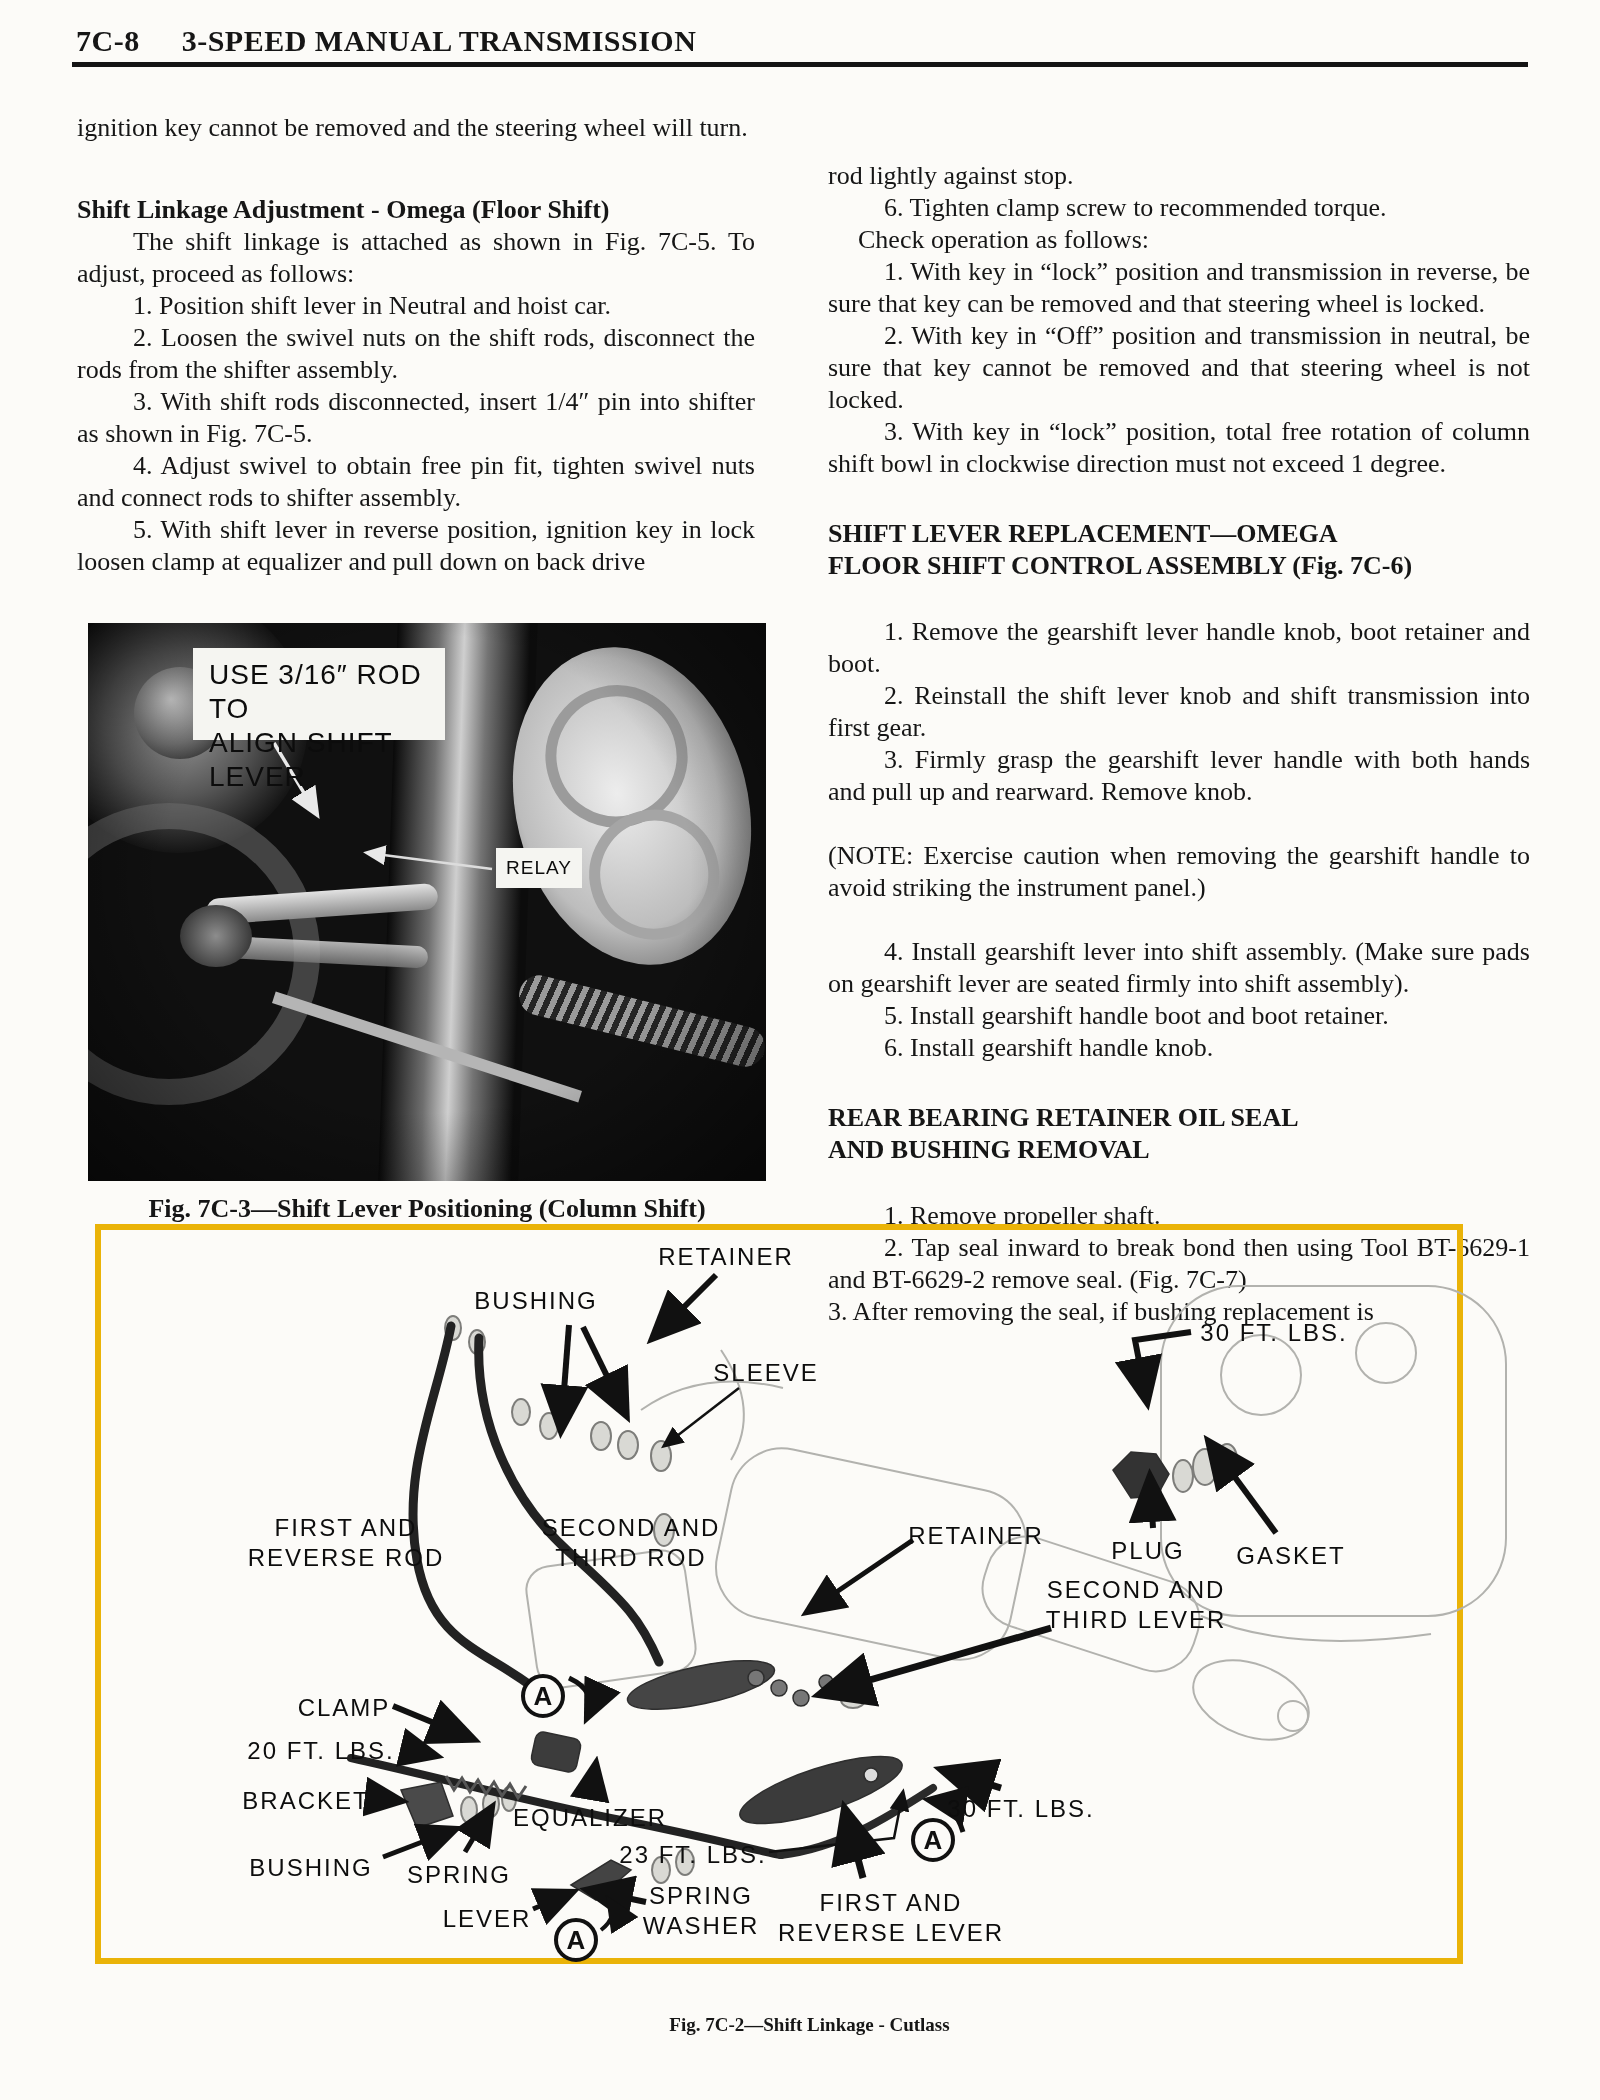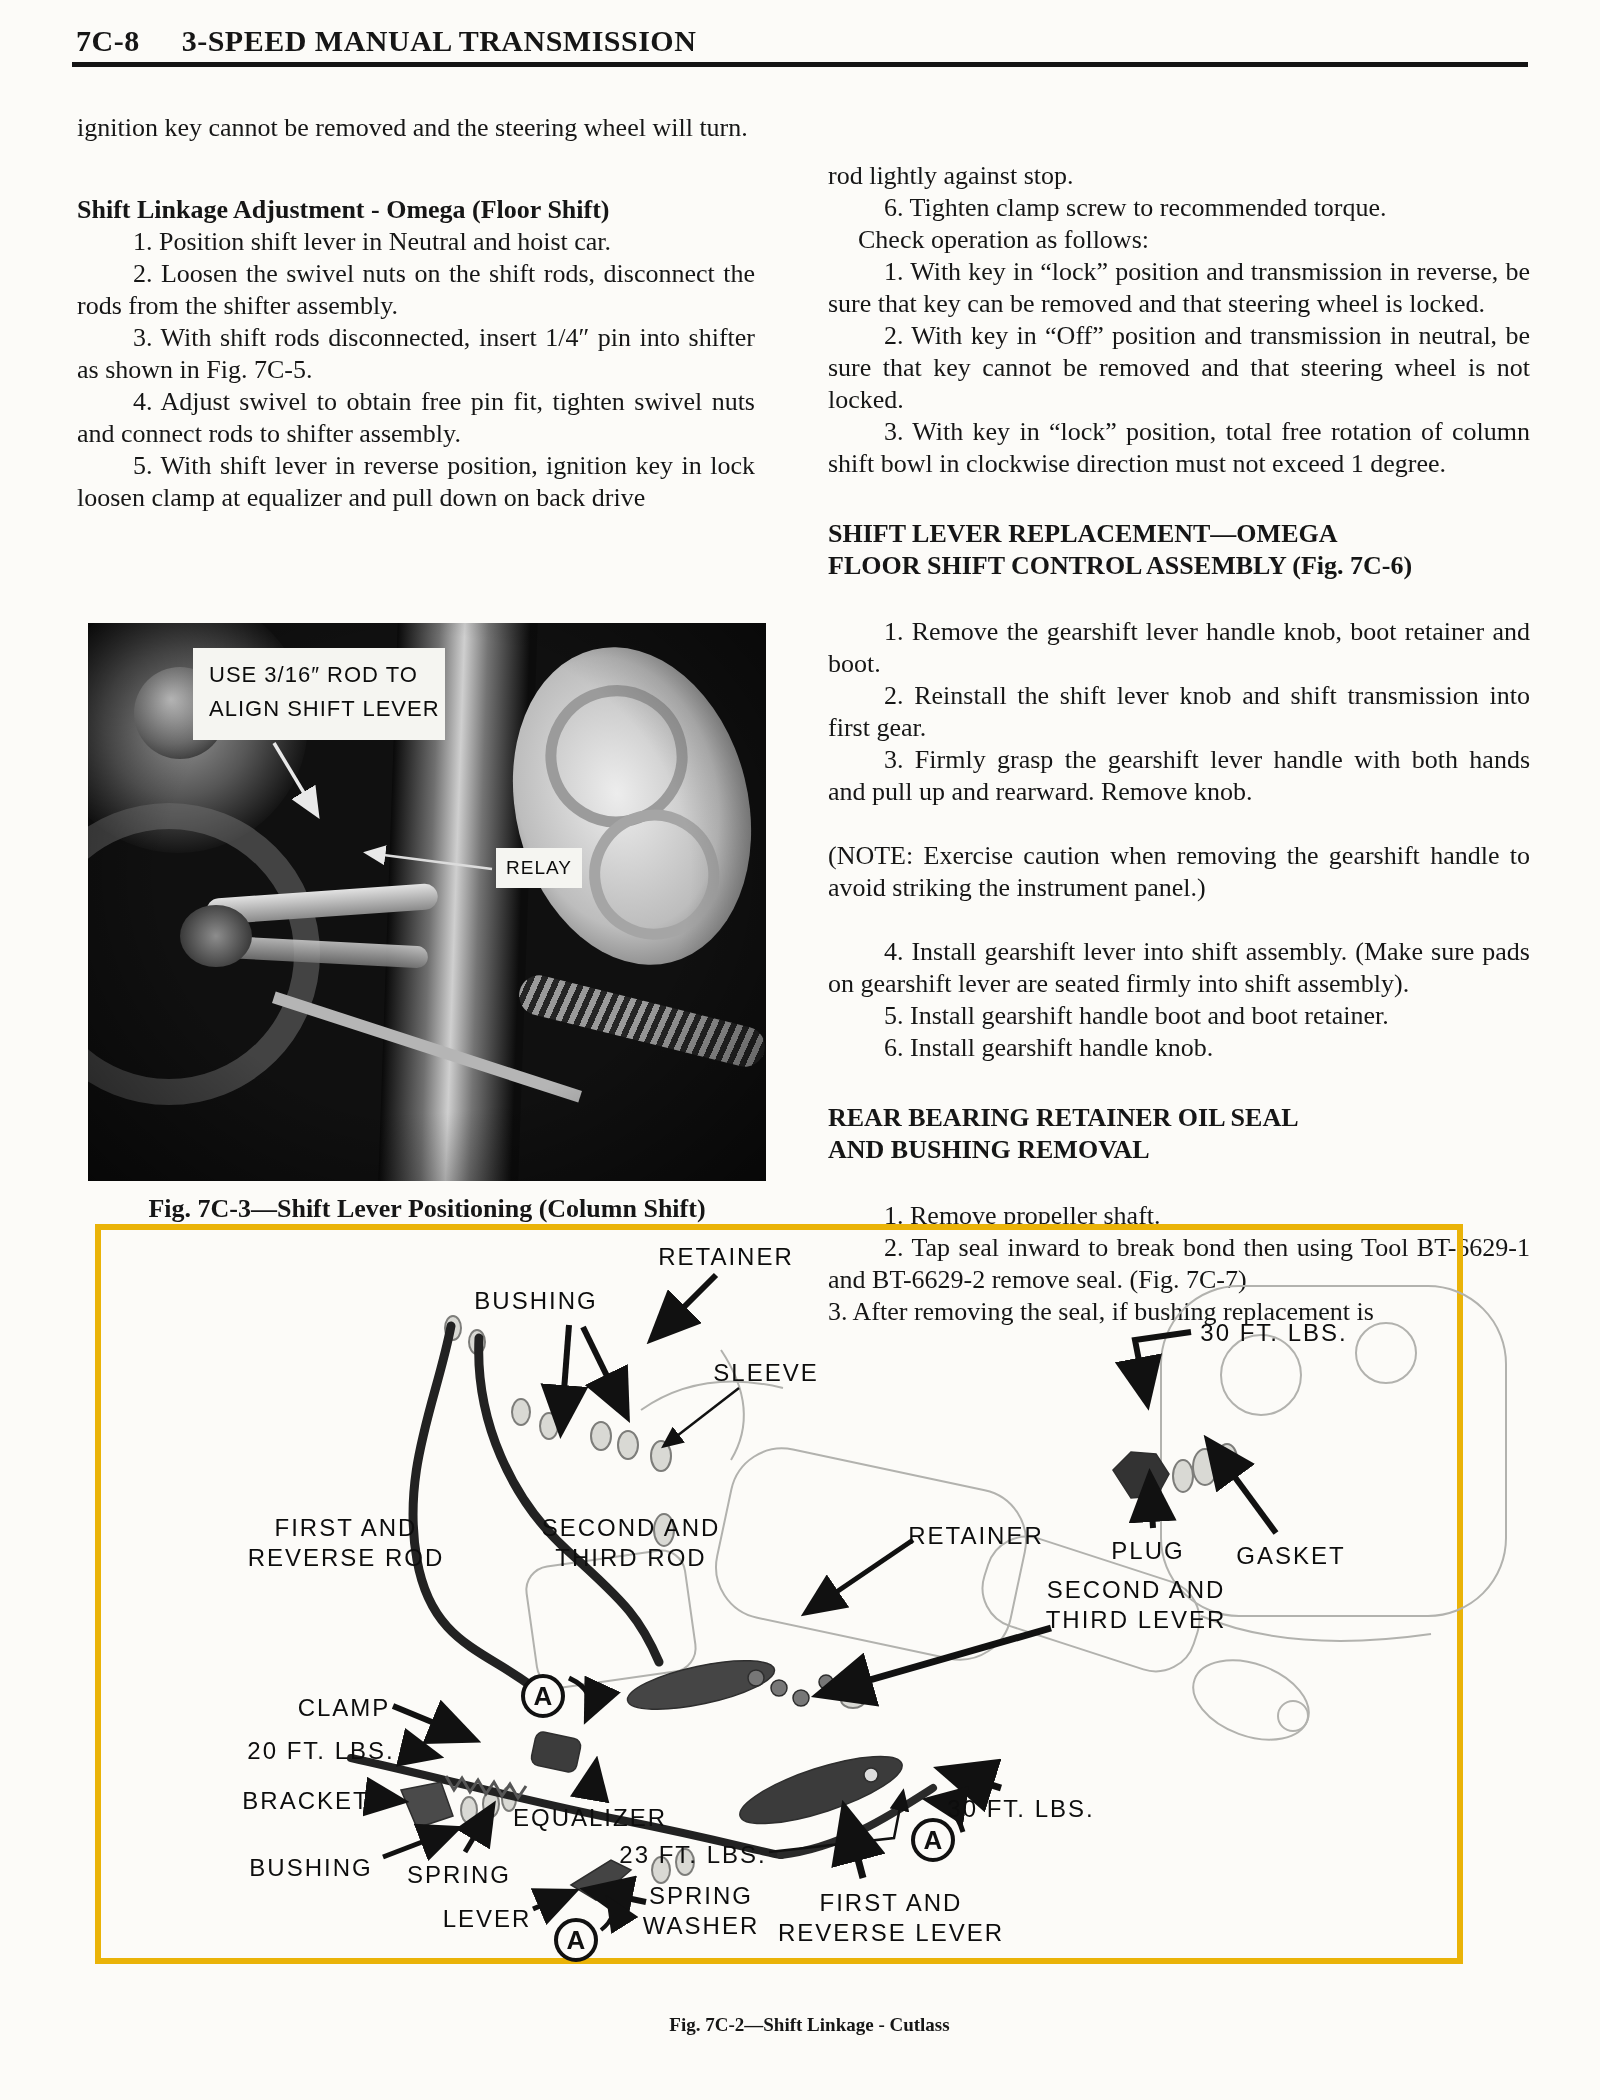--- a/index.html
+++ b/index.html
@@ -39,21 +39,21 @@
      background:linear-gradient(#e2e2e2,#8a8a8a);}
   .ph-arm2{left:128px;top:318px;width:212px;height:22px;border-radius:11px;transform:rotate(3deg);opacity:.85;
      background:linear-gradient(#cfcfcf,#777);}
   .ph-clevis{left:92px;top:282px;width:72px;height:62px;border-radius:50%;
      background:radial-gradient(circle,#8d8d8d,#3a3a3a 75%);}
   .ph-hose{left:428px;top:378px;width:252px;height:40px;border-radius:20px;transform:rotate(14deg);
      background:repeating-linear-gradient(100deg,#9a9a9a 0 6px,#242424 6px 12px);}
   .ph-rod{left:178px;top:418px;width:322px;height:12px;background:#b5b5b5;transform:rotate(18deg);}
   .photo-label{position:absolute;background:#f5f5f1;color:#0c0c0c;z-index:4;
      font-family:"Liberation Sans","DejaVu Sans",sans-serif;white-space:pre-line;}
-  .pl-rod{left:105px;top:25px;width:252px;height:92px;font-size:22px;line-height:34px;padding:10px 0 0 16px;letter-spacing:1px;box-sizing:border-box;}
+  .pl-rod{left:105px;top:25px;width:252px;height:92px;font-size:28px;line-height:34px;padding:10px 0 0 16px;letter-spacing:1px;box-sizing:border-box;}
   .pl-relay{left:408px;top:225px;width:86px;height:40px;font-size:19px;line-height:40px;text-align:center;letter-spacing:1px;}
   .photo svg{position:absolute;inset:0;z-index:3;}
   .figcap{position:absolute;font-weight:bold;font-size:26px;text-align:center;}
   .cap-7c3{left:88px;top:1194px;width:678px;}
   .cap-7c2{left:95px;top:2014px;width:1429px;font-size:19px;}
   
   .diagram{position:absolute;left:95px;top:1224px;width:1368px;height:740px;border:6px solid #eab308;box-sizing:border-box;}
   .diagram svg{position:absolute;left:0;top:0;}
   .dlabel{position:absolute;transform:translate(-50%,0);z-index:5;color:#0d0d0d;text-align:center;
      font-family:"Liberation Sans","DejaVu Sans",sans-serif;font-size:24px;line-height:30px;
@@ -68,20 +68,21 @@
 <div class="page">
 
   <div class="hdr">
     <span class="sec">7C-8</span><span>3-SPEED MANUAL TRANSMISSION</span>
   </div>
   <div class="rule"></div>
 
   <div class="col col-left">
     <p>ignition key cannot be removed and the steering wheel will turn.</p>
     <p class="bhead">Shift Linkage Adjustment - Omega (Floor Shift)</p>
+    <p class="ind">The shift linkage is attached as shown in Fig. 7C-5. To adjust, proceed as follows:</p>
     <p class="ind">1.  Position shift lever in Neutral and hoist car.</p>
     <p class="ind">2.  Loosen the swivel nuts on the shift rods, disconnect the rods from the shifter assembly.</p>
     <p class="ind">3.  With shift rods disconnected, insert 1/4″ pin into shifter as shown in Fig. 7C-5.</p>
     <p class="ind">4.  Adjust swivel to obtain free pin fit, tighten swivel nuts and connect rods to shifter assembly.</p>
     <p class="ind">5.  With shift lever in reverse position, ignition key in lock loosen clamp at equalizer and pull down on back drive</p>
   </div>
 
   <div class="col col-right">
     <p>rod lightly against stop.</p>
     <p class="ind">6.  Tighten clamp screw to recommended torque.</p>

